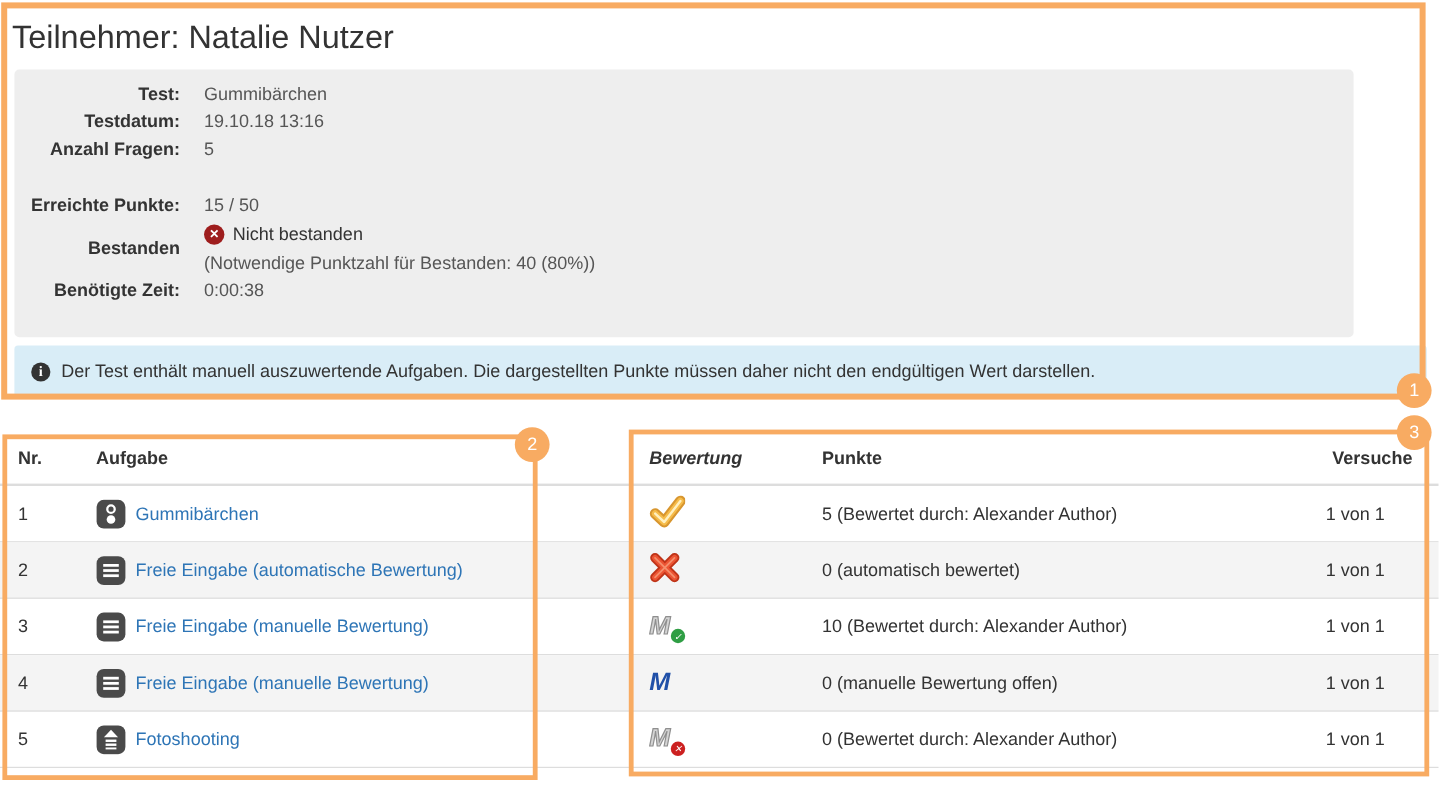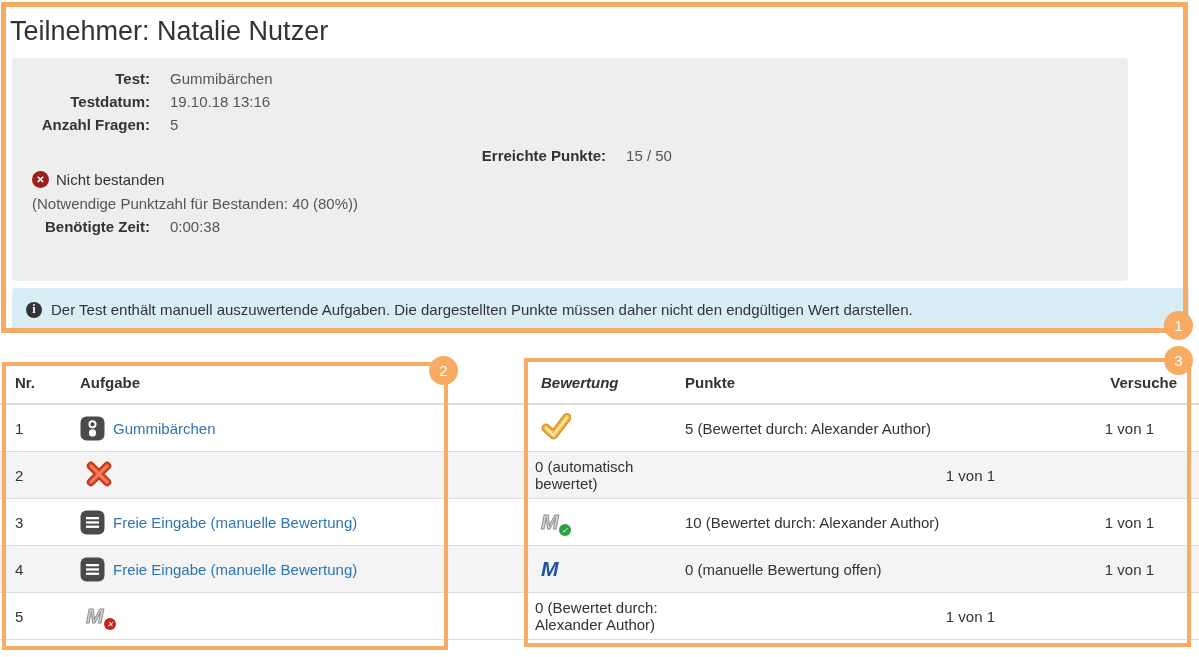--- a/index.html
+++ b/index.html
@@ -7,21 +7,21 @@
   body { font-family:"Liberation Sans", sans-serif; color:#333; }
   .stage { position:relative; width:1199px; height:657px; overflow:hidden; background:#fff; }
 
   
   .page-title { position:absolute; left:10px; top:16px; font-size:27px; font-weight:400; color:#333; }
 
   
   .summary-panel { position:absolute; left:12px; top:58px; width:1116px; height:223px;
                    background:#eee; border-radius:4px; padding-top:9px; font-size:15px; }
   .info-row { display:flex; min-height:23px; line-height:23px; }
-  .info-row.gap-above { margin-top:8px;justify-content:center; }
+  .info-row.gap-above { margin-top:24px; }
   .info-label { width:138px; text-align:right; font-weight:700; color:#333; flex:0 0 138px; }
   .info-value { margin-left:20px; color:#565656; }
   .passed-row { align-items:center; }
   .passed-line { display:flex; align-items:center; gap:7px; line-height:25px; color:#333; }
   .passed-note { line-height:23px; color:#565656; }
 
   .fail-circle-icon { width:17px; height:17px; border-radius:50%; background:#9e1d1d; display:inline-flex;
                       align-items:center; justify-content:center; color:#fff; font-size:10px; font-weight:700; }
 
   
@@ -87,20 +87,21 @@
     </div>
     <div class="info-row">
       <div class="info-label">Anzahl Fragen:</div>
       <div class="info-value">5</div>
     </div>
     <div class="info-row gap-above">
       <div class="info-label">Erreichte Punkte:</div>
       <div class="info-value">15 / 50</div>
     </div>
     <div class="info-row passed-row">
+      <div class="info-label">Bestanden</div>
       <div class="info-value">
         <div class="passed-line">
           <span class="fail-circle-icon">✕</span>
           <span>Nicht bestanden</span>
         </div>
         <div class="passed-note">(Notwendige Punktzahl für Bestanden: 40 (80%))</div>
       </div>
     </div>
     <div class="info-row">
       <div class="info-label">Benötigte Zeit:</div>
@@ -138,20 +139,29 @@
           <path d="M5 15 L12.5 22 L26 4.5" fill="none" stroke="#f6bc4a" stroke-width="5.5" stroke-linecap="round" stroke-linejoin="round"></path>
           <path d="M5 15 L12.5 22 L26 4.5" fill="none" stroke="#fff0c0" stroke-width="2" stroke-linecap="round" stroke-linejoin="round"></path>
         </svg>
       </div>
       <div class="c-points">5 (Bewertet durch: Alexander Author)</div>
       <div class="c-attempts">1 von 1</div>
     </div>
 
     <div class="t-row">
       <div class="c-nr">2</div>
+      <div class="task-cell">
+        <svg class="qicon" viewBox="0 0 25 25">
+          <rect x="0.5" y="0.5" width="24" height="24" rx="6" fill="#4a4a4a"></rect>
+          <rect x="6" y="7" width="13" height="2.3" fill="#fff"></rect>
+          <rect x="6" y="11.3" width="13" height="2.3" fill="#fff"></rect>
+          <rect x="6" y="15.6" width="13" height="2.3" fill="#fff"></rect>
+        </svg>
+        <a class="task-link">Freie Eingabe (automatische Bewertung)</a>
+      </div>
       <div class="c-rating">
         <svg width="26" height="26" viewBox="0 0 24 24">
           <path d="M4.5 4.5 L19.5 19.5 M19.5 4.5 L4.5 19.5" stroke="#bf3418" stroke-width="7.5" stroke-linecap="round"></path>
           <path d="M4.5 4.5 L19.5 19.5 M19.5 4.5 L4.5 19.5" stroke="#ec5433" stroke-width="4.5" stroke-linecap="round"></path>
           <path d="M4.5 4.5 L19.5 19.5 M19.5 4.5 L4.5 19.5" stroke="#f58f6c" stroke-width="1.4" stroke-linecap="round"></path>
         </svg>
       </div>
       <div class="c-points">0 (automatisch bewertet)</div>
       <div class="c-attempts">1 von 1</div>
     </div>
@@ -192,20 +202,30 @@
         <span class="m-wrap">
           <span class="m-letter m-blue">M</span>
         </span>
       </div>
       <div class="c-points">0 (manuelle Bewertung offen)</div>
       <div class="c-attempts">1 von 1</div>
     </div>
 
     <div class="t-row">
       <div class="c-nr">5</div>
+      <div class="task-cell">
+        <svg class="qicon" viewBox="0 0 25 25">
+          <rect x="0.5" y="0.5" width="24" height="24" rx="6" fill="#4a4a4a"></rect>
+          <polygon points="12.5,4.2 6.6,10.4 18.4,10.4" fill="#fff"></polygon>
+          <rect x="8" y="12.3" width="9" height="2" fill="#fff"></rect>
+          <rect x="8" y="15.6" width="9" height="2" fill="#fff"></rect>
+          <rect x="8" y="18.9" width="9" height="1.6" fill="#fff"></rect>
+        </svg>
+        <a class="task-link">Fotoshooting</a>
+      </div>
       <div class="c-rating">
         <span class="m-wrap">
           <span class="m-letter">M</span>
           <span class="m-badge red">✕</span>
         </span>
       </div>
       <div class="c-points">0 (Bewertet durch: Alexander Author)</div>
       <div class="c-attempts">1 von 1</div>
     </div>
   </div>

